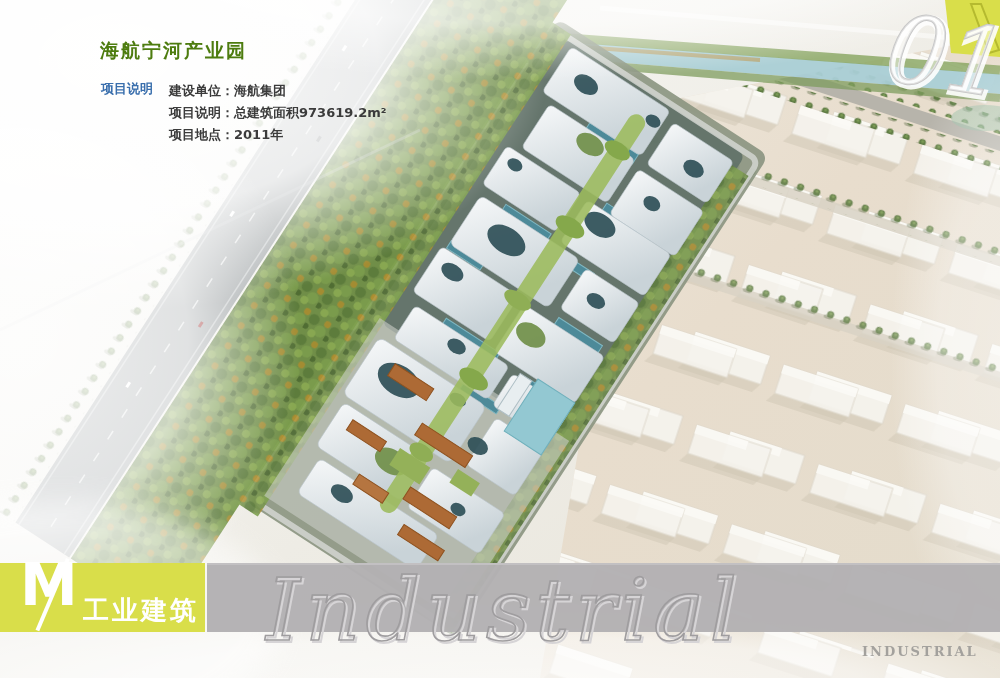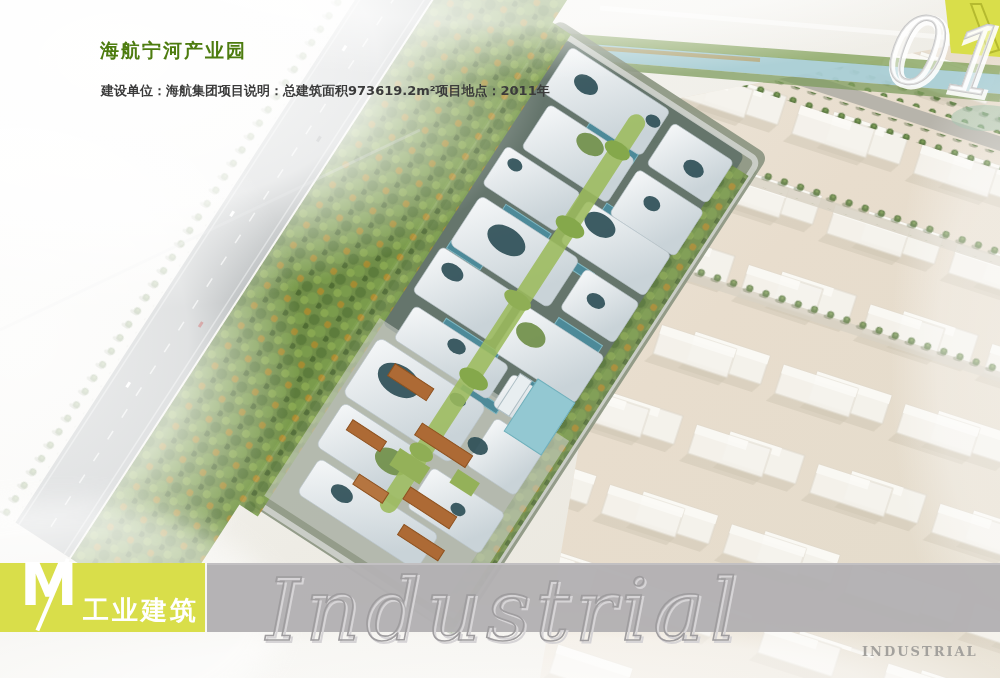--- a/index.html
+++ b/index.html
@@ -5,21 +5,21 @@
   html,body{margin:0;padding:0;background:#888;}
   .canvas{position:relative;width:1000px;height:678px;overflow:hidden;
     background:#f0efe9;font-family:"DejaVu Sans","Liberation Sans",sans-serif;}
   .scene{position:absolute;left:0;top:0;width:1000px;height:678px;display:block;}
 
   
   .header{position:absolute;left:100px;top:38px;z-index:30;}
   .page-title{font-size:19px;font-weight:bold;color:#4d7c0f;letter-spacing:2px;margin:0;}
   .info{position:absolute;left:101px;top:80px;display:flex;z-index:30;}
   .info-label{font-size:13px;font-weight:bold;color:#3a6fad;margin-right:16px;white-space:nowrap;}
-  .info-lines{display:flex;flex-direction:row;}
+  .info-lines{display:flex;flex-direction:column;}
   .info-line{font-size:13px;font-weight:bold;color:#3b3b3b;line-height:22px;white-space:nowrap;}
 
   
   .brand-block{position:absolute;left:0;top:563px;width:205px;height:69px;z-index:40;}
   .logo-letter{position:absolute;left:20px;top:-12px;font-size:58px;font-weight:bold;color:#ffffff;
     font-family:"DejaVu Sans","Liberation Sans",sans-serif;}
   .logo-slash{position:absolute;left:66px;top:-5px;width:4px;height:78px;background:#ffffff;
     transform:rotate(23deg);transform-origin:top left;}
   .category-label{position:absolute;right:6px;bottom:4px;font-size:26px;font-weight:bold;
     color:#ffffff;letter-spacing:3px;white-space:nowrap;}
@@ -258,20 +258,21 @@
       <text x="268" y="642" fill="none" stroke="#d6d4d6" stroke-width="2">Industrial</text>
       <text x="266" y="640" fill="none" stroke="#9f9d9f" stroke-width="1.6">Industrial</text>
     </g>
   </g>
 </svg>
 
   <div class="header">
     <h1 class="page-title">海航宁河产业园</h1>
   </div>
   <div class="info">
+    <div class="info-label">项目说明</div>
     <div class="info-lines">
       <div class="info-line">建设单位：海航集团</div>
       <div class="info-line">项目说明：总建筑面积973619.2m²</div>
       <div class="info-line">项目地点：2011年</div>
     </div>
   </div>
 
   <div class="brand-block" style="background:#d9de4a;">
     <div class="logo-letter">M</div>
     <div class="logo-slash"></div>

